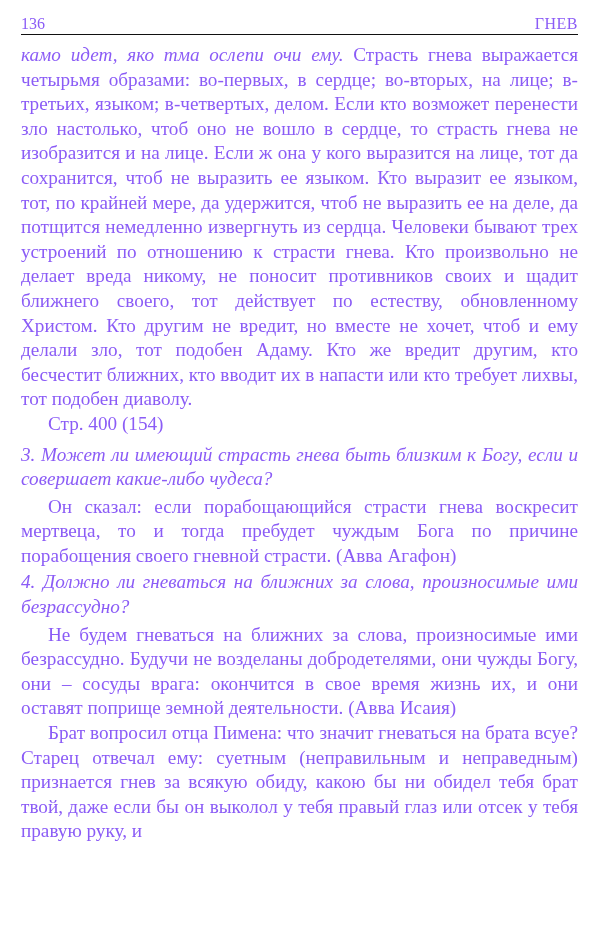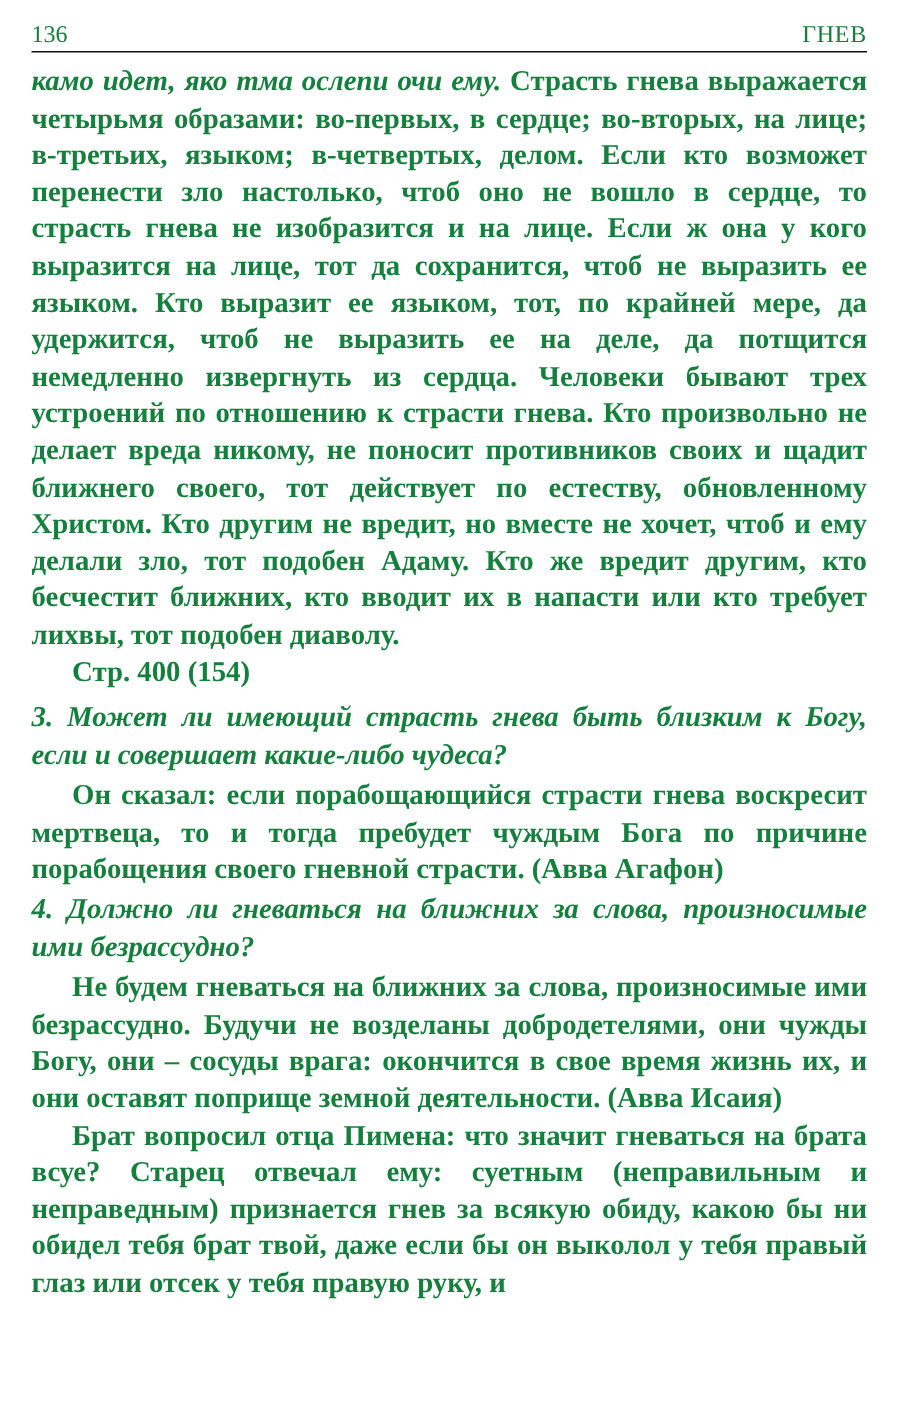--- a/index.html
+++ b/index.html
@@ -1,32 +1,32 @@
 <!DOCTYPE html>
 <html><head>
 <meta charset="utf-8">
 <style>
   html, body { margin: 0; padding: 0; background: #ffffff; }
   body { width: 600px; height: 934px; overflow: hidden; position: relative; }
   .page {
     position: absolute; left: 21px; top: 0; width: 557px;
     font-family: "Liberation Serif", "DejaVu Serif", serif;
-    color: #15803d; font-size: 19.2px; line-height: 24.6px;
+    color: #8b5cf6; font-size: 19.2px; line-height: 24.6px;
   }
   .header {
     position: relative; height: 34px; border-bottom: 1.5px solid #111;
     font-size: 16px;
   }
   .header .num { position: absolute; left: 0; top: 12px; }
   .header .title { position: absolute; right: 0; top: 12px; letter-spacing: 0.5px; }
   .body { padding-top: 8px; }
-  p { margin: 0; text-align: justify; font-weight: bold; }
+  p { margin: 0; text-align: justify; }
   .indent { text-indent: 27px; }
   .ref { padding-left: 27px; margin-bottom: 6px; }
-  .q { font-weight: bold; font-style: italic; margin: 2px 0 3px 0; text-align: justify; }
+  .q { font-weight: normal; font-style: italic; margin: 2px 0 3px 0; text-align: justify; }
   .it { font-style: italic; }
 </style>
 </head>
 <body>
 
 <div class="page">
   <div class="header">
     <span class="num">136</span>
     <span class="title">ГНЕВ</span>
   </div>

